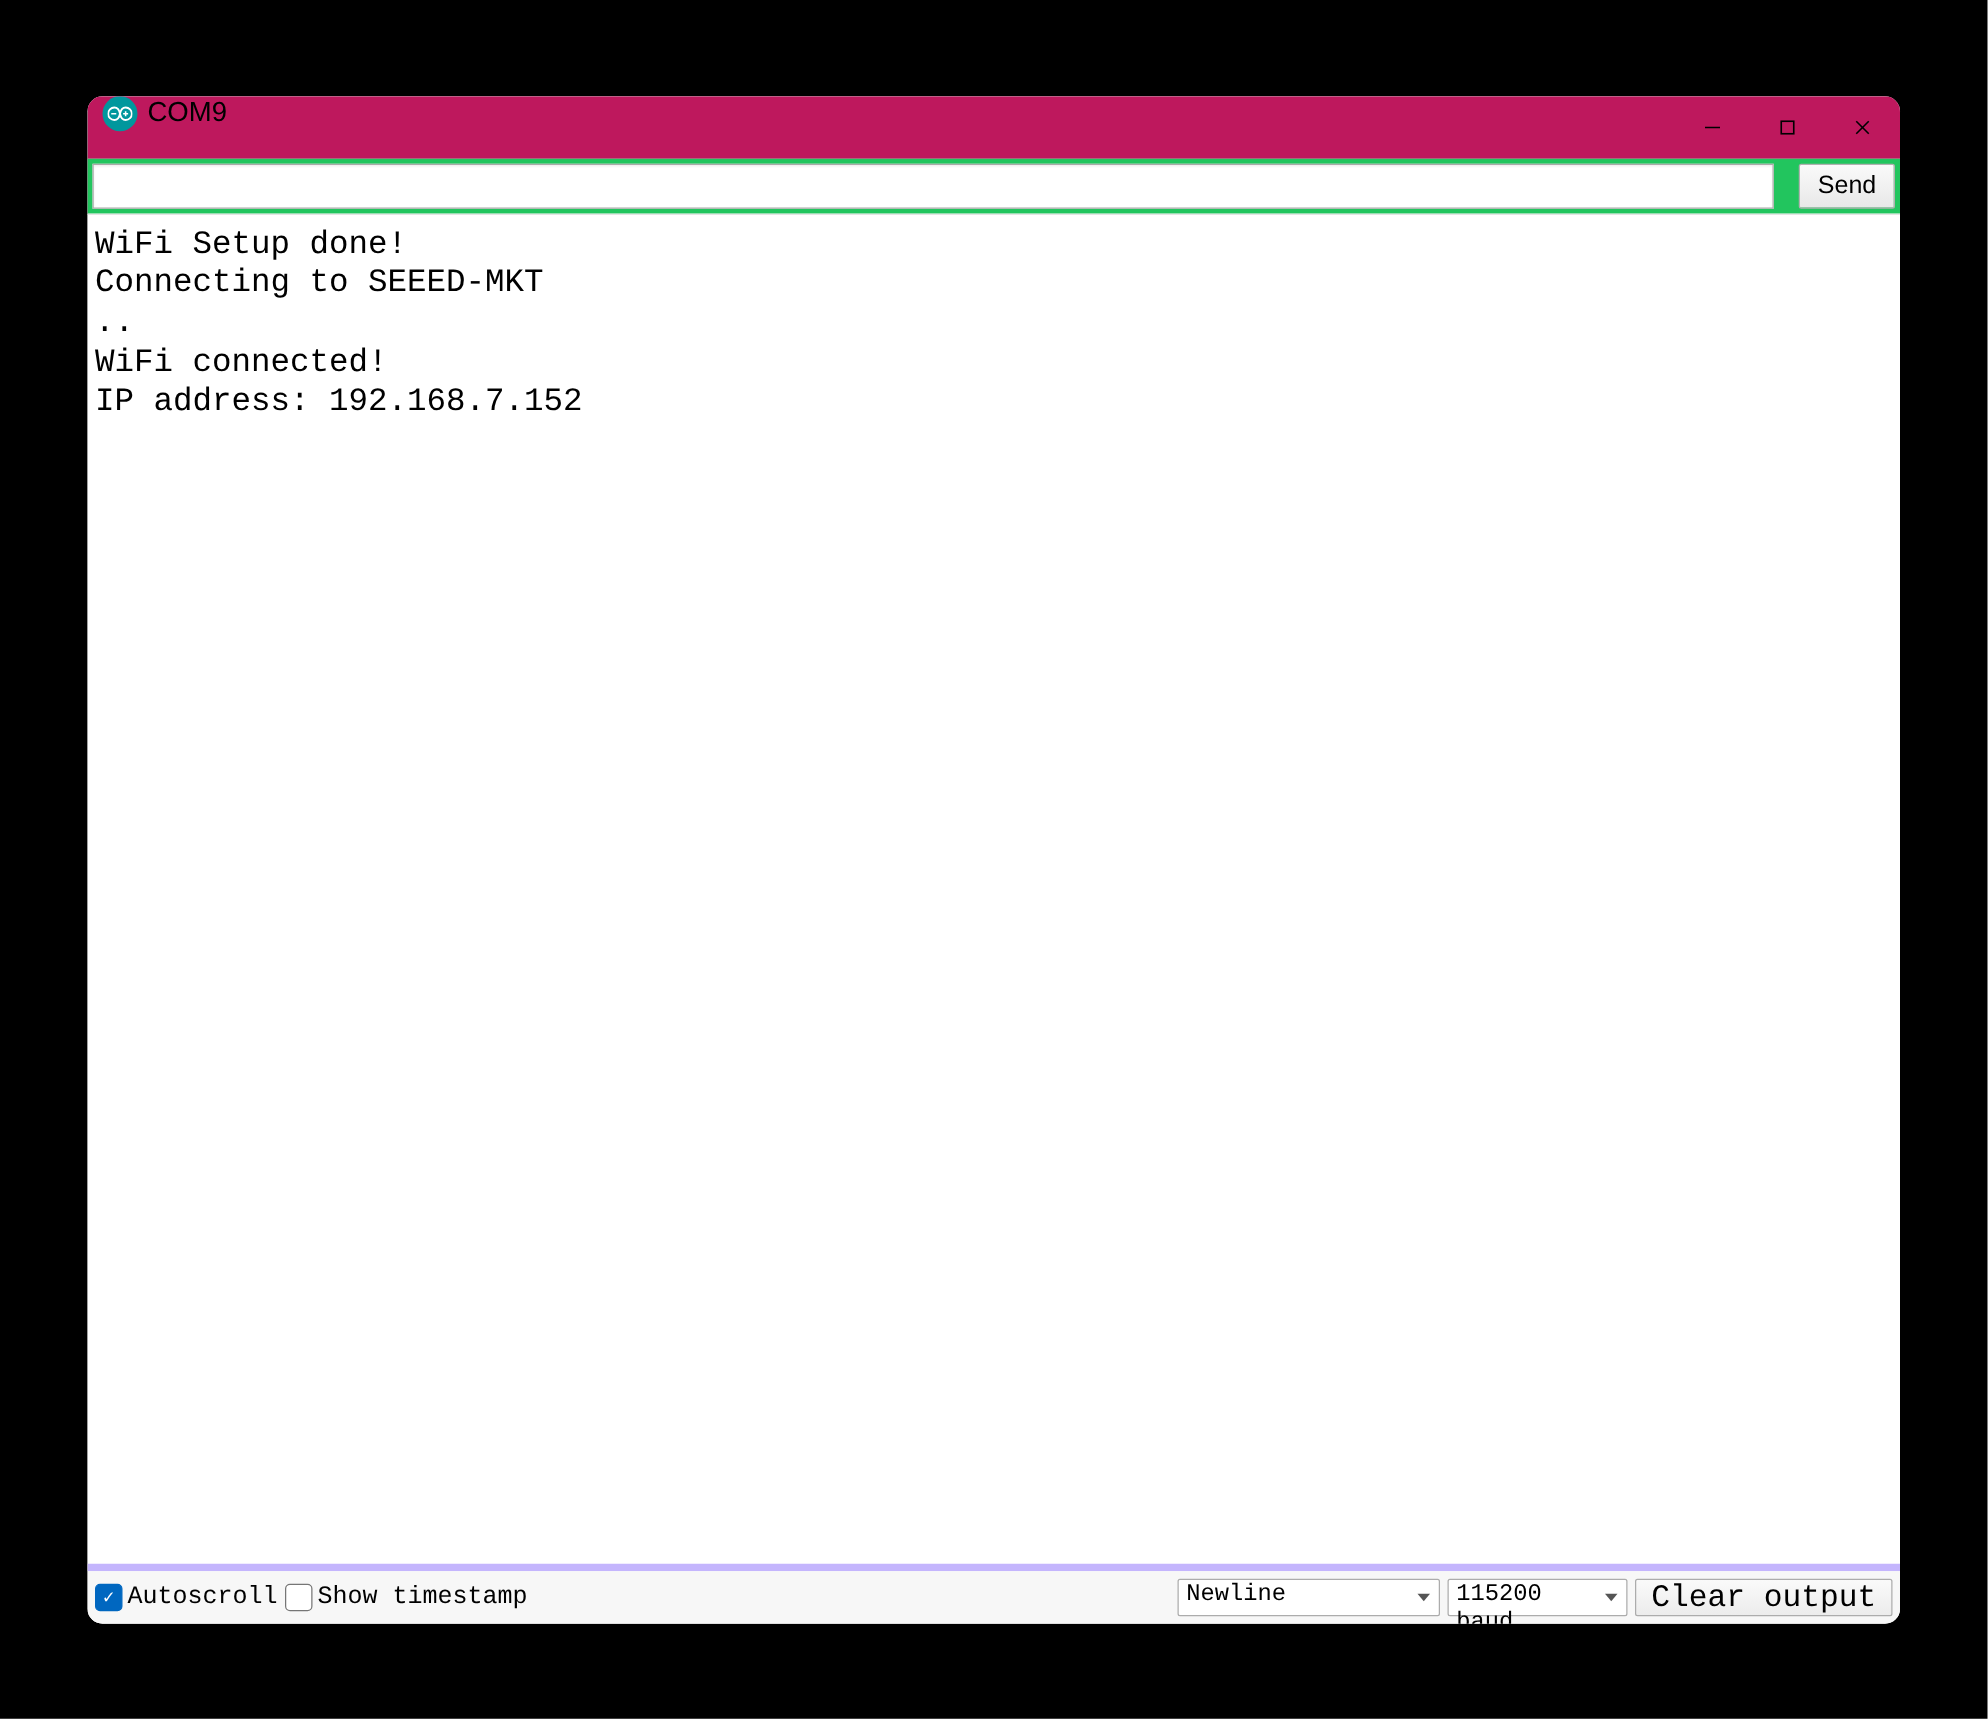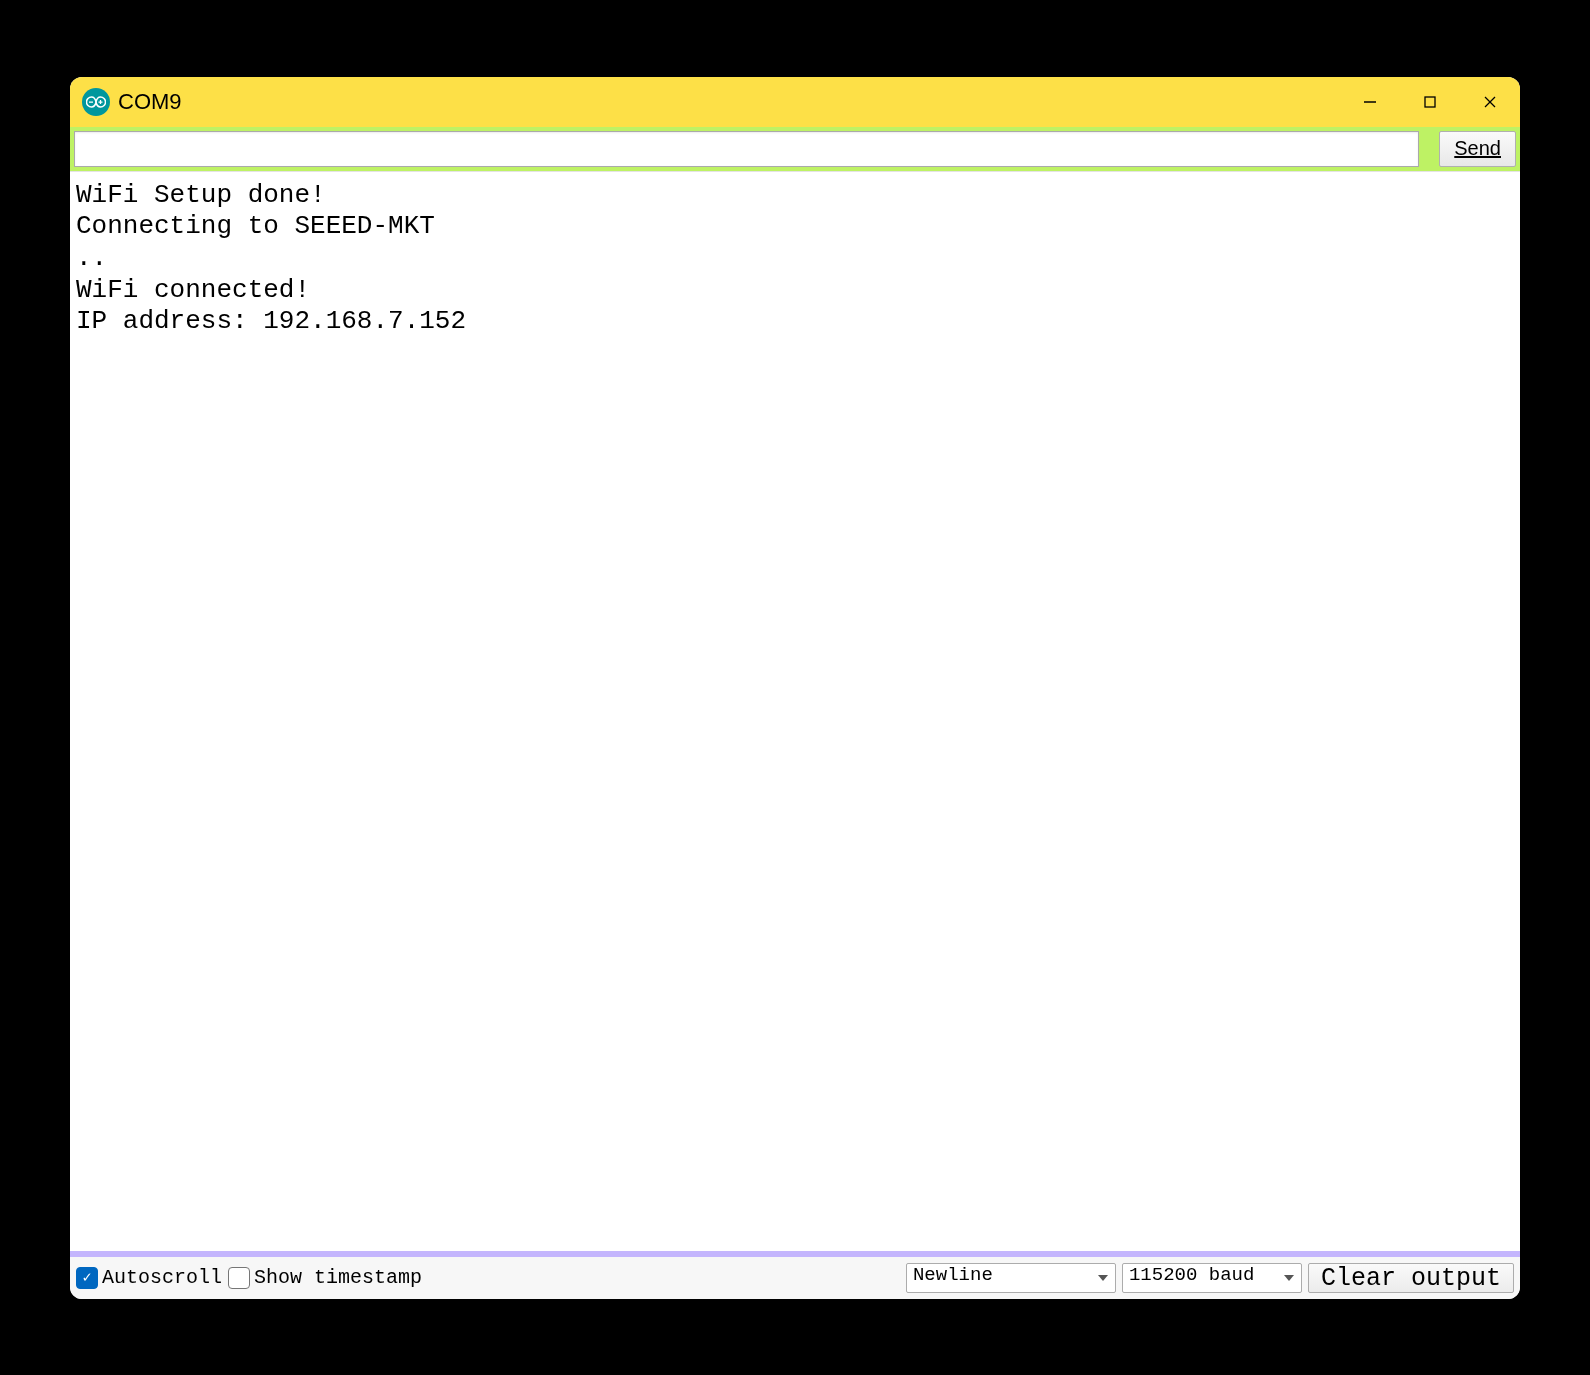--- a/index.html
+++ b/index.html
@@ -18,23 +18,22 @@
       background: #fff;
       border-radius: 12px;
       box-shadow: 0 10px 40px rgba(0,0,0,0.5);
       display: flex;
       flex-direction: column;
       overflow: hidden;
     }
     .titlebar {
       height: 50px;
       display: flex;
-      align-items: center;
       padding: 0 0 0 12px;
-      background: #fde047;
+      background: #be185d;
     }
     .app-icon {
       width: 28px;
       height: 28px;
       border-radius: 50%;
       background: #00979d;
       display: flex;
       align-items: center;
       justify-content: center;
       margin-right: 8px;
@@ -50,22 +49,21 @@
       align-items: center;
       justify-content: center;
       cursor: pointer;
       font-size: 16px;
     }
     .win-btn svg { width: 16px; height: 16px; }
     .toolbar {
       display: flex;
       padding: 4px 4px;
       gap: 20px;
-      background: #bef264;
-      text-decoration: underline;
+      background: #22c55e;
     }
     .serial-input {
       flex: 1;
       height: 36px;
       border: 1px solid #aaa;
       padding: 0 6px;
       font-size: 18px;
       background: #fff;
       outline: none;
       box-shadow: inset 0 1px 2px rgba(0,0,0,0.08);
@@ -133,21 +131,21 @@
       font-family: "Courier New", monospace;
       font-size: 19px;
       padding: 0 24px 0 6px;
       position: relative;
       display: flex;
       align-items: flex-start;
       cursor: pointer;
       border-radius: 2px;
     }
     .select.newline { width: 210px; }
-    .select.baud { width: 180px; }
+    .select.baud { width: 144px; }
     .select::after {
       content: "";
       position: absolute;
       right: 7px;
       top: 50%;
       width: 0; height: 0;
       border-left: 5px solid transparent;
       border-right: 5px solid transparent;
       border-top: 6px solid #555;
       transform: translateY(-50%);

